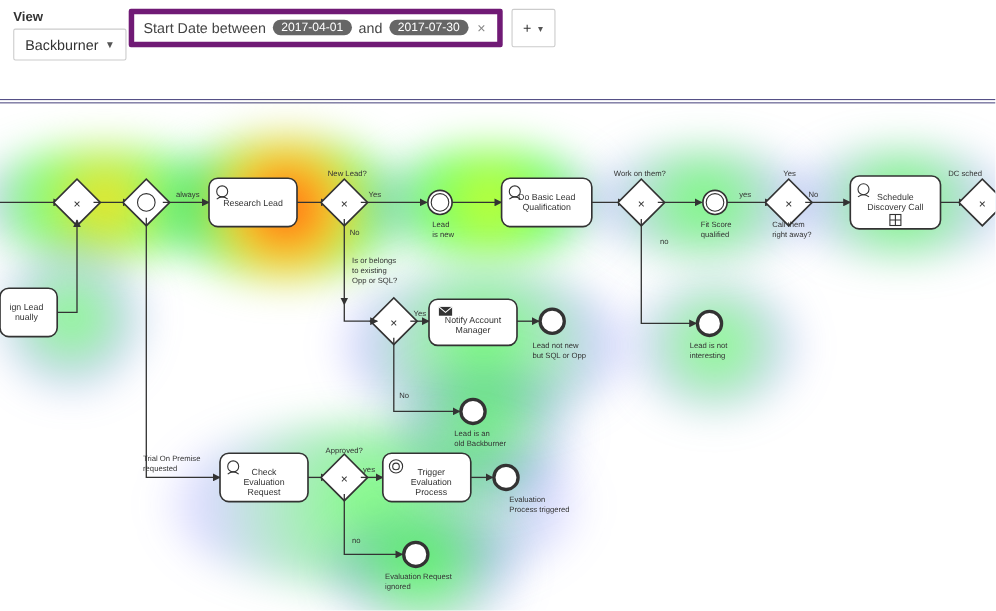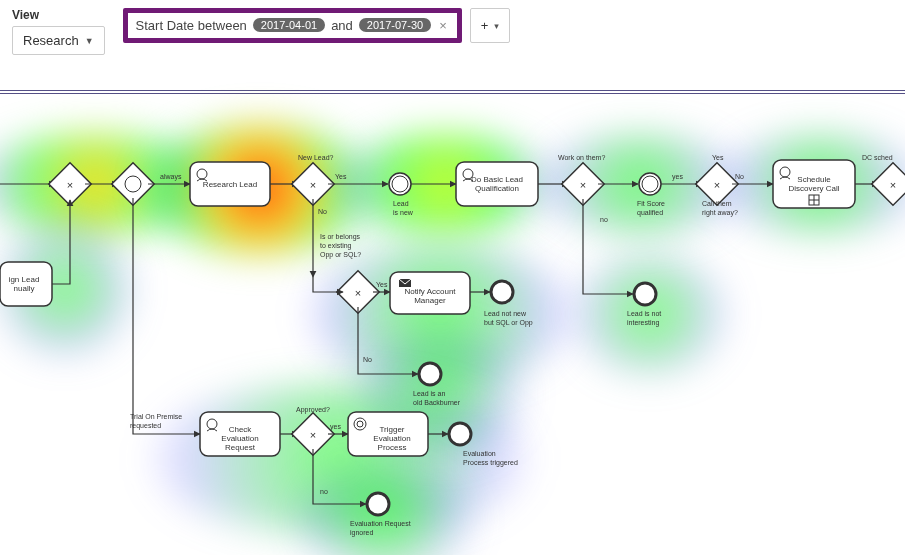--- a/index.html
+++ b/index.html
@@ -1,17 +1,17 @@
 <!DOCTYPE html>
 <html><head>
 <meta charset="utf-8">
 <style>
 *{box-sizing:border-box;margin:0;padding:0}
 body{font-family:Arial,Helvetica,sans-serif;background:#fff;width:905px;height:555px;overflow:hidden;position:relative}
-.toolbar{display:flex;gap:18px;padding:8px 12px 10px}
+.toolbar{display:flex;gap:2px;padding:8px 12px 10px}
 .tb-col{display:flex;flex-direction:column;gap:4px}
 .tb-label{font-size:12px;font-weight:700;color:#333}
 .btn{border:1px solid #ccc;background:#fff;padding:6px 10px;font-size:13px;color:#333;cursor:pointer;display:inline-flex;align-items:center;gap:6px;border-radius:2px}
 .caret{font-size:9px;color:#555}
 .filter-box{border:5px solid #701a75;padding:5px 8px;font-size:13px;color:#444;display:inline-flex;align-items:flex-start;gap:6px;border-radius:2px}
 .pill{background:#666;color:#fff;border-radius:10px;padding:1px 8px;font-size:11px}
 .fx{color:#888;cursor:pointer;font-size:13px;padding:0 2px}
 .canvas{position:absolute;left:0;top:90px;width:905px;height:465px;border-top:4px double #555086}
 
 .heat{position:absolute;border-radius:50%;pointer-events:none;filter:blur(18px)}
@@ -25,21 +25,21 @@
 .ev-end{fill:#fff;stroke:#333;stroke-width:3}
 .flow{fill:none;stroke:#333;stroke-width:1.2;marker-end:url(#arrow)}
 </style>
 </head>
 <body>
 
 <div class="toolbar">
   <div class="tb-col">
     <span class="tb-label">View</span>
     <button class="btn">
-      <span>Research</span>
+      <span>Backburner</span>
       <span class="caret">▼</span>
     </button>
   </div>
   <div class="tb-col">
     <div style="display:flex;gap:8px">
       <div class="filter-box">
         <span>Start Date between</span>
         <span class="pill">2017-04-01</span>
         <span>and</span>
         <span class="pill">2017-07-30</span>

